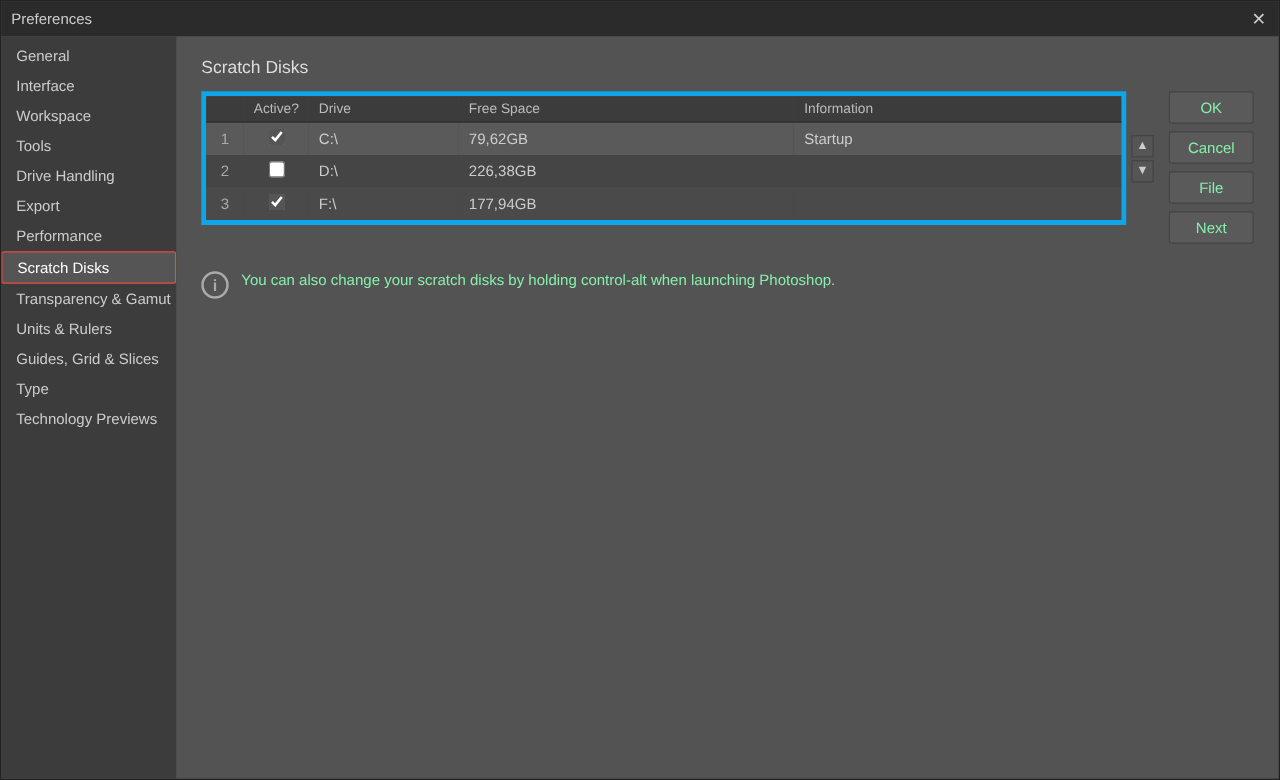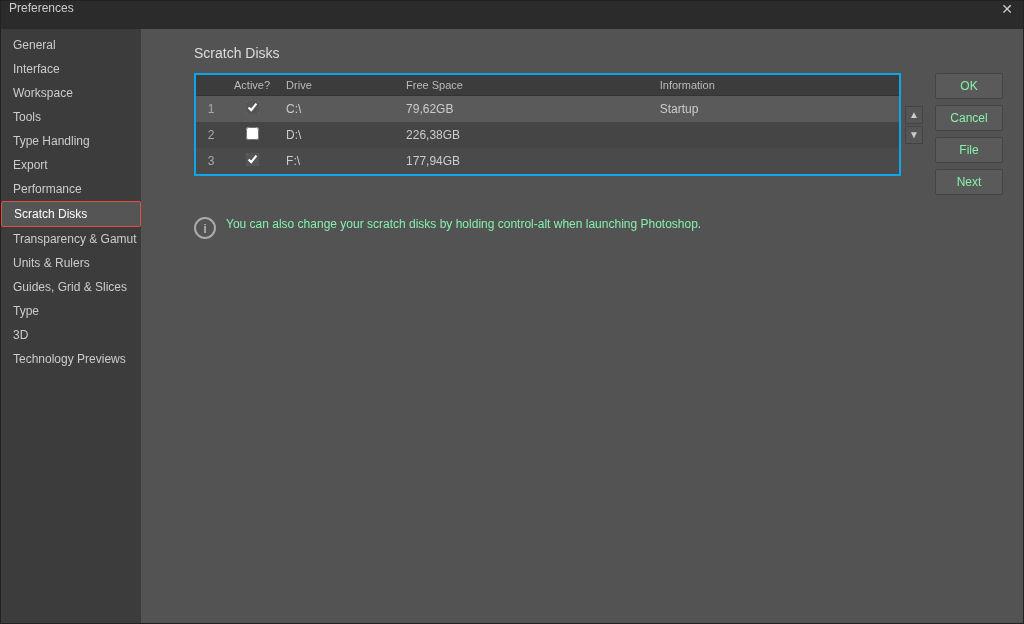--- a/index.html
+++ b/index.html
@@ -19,21 +19,21 @@
       background: #535353;
       display: flex;
       flex-direction: column;
       border: 1px solid #222;
     }
 
     .titlebar {
       background: #2b2b2b;
       height: 28px;
       display: flex;
-      align-items: flex-start;
+      align-items: center;
       justify-content: space-between;
       padding: 0 8px;
       flex-shrink: 0;
     }
 
     .titlebar-title {
       color: #ccc;
       font-size: 12px;
     }
 
@@ -48,21 +48,20 @@
       display: flex;
       align-items: center;
       justify-content: center;
       padding: 0;
     }
 
     .content {
       display: flex;
       flex: 1;
       overflow: hidden;
-      gap: 33px;
     }
 
     
     .sidebar {
       width: 140px;
       background: #3c3c3c;
       flex-shrink: 0;
       padding: 4px 0;
       overflow-y: auto;
     }
@@ -101,21 +100,21 @@
 
     
     .table-container {
       display: flex;
       flex: 0 0 auto;
       position: relative;
     }
 
     .disk-table-wrapper {
       flex: 1;
-      border: 2px solid #0ea5e9;
+      border: 4px solid #0ea5e9;
       background: #4a4a4a;
     }
 
     .disk-table {
       width: 100%;
       border-collapse: collapse;
     }
 
     .disk-table thead tr {
       background: #3c3c3c;
@@ -265,29 +264,28 @@
     <button class="close-btn">✕</button>
   </div>
 
   <div class="content">
 
     <div class="sidebar">
       <div class="sidebar-item">General</div>
       <div class="sidebar-item">Interface</div>
       <div class="sidebar-item">Workspace</div>
       <div class="sidebar-item">Tools</div>
-      <div class="sidebar-item">Type Handling</div>
+      <div class="sidebar-item">Drive Handling</div>
       <div class="sidebar-item">Export</div>
       <div class="sidebar-item">Performance</div>
       <div class="sidebar-item active">Scratch Disks</div>
       <div class="sidebar-item">Transparency &amp; Gamut</div>
       <div class="sidebar-item">Units &amp; Rulers</div>
       <div class="sidebar-item">Guides, Grid &amp; Slices</div>
       <div class="sidebar-item">Type</div>
-      <div class="sidebar-item">3D</div>
       <div class="sidebar-item">Technology Previews</div>
     </div>
 
     <div class="main-panel">
       <div class="section-title">Scratch Disks</div>
 
       <div style="display:flex; flex-direction:row; align-items:flex-start;">
 
         <div class="table-container" style="flex:1;">
           <div class="disk-table-wrapper">

